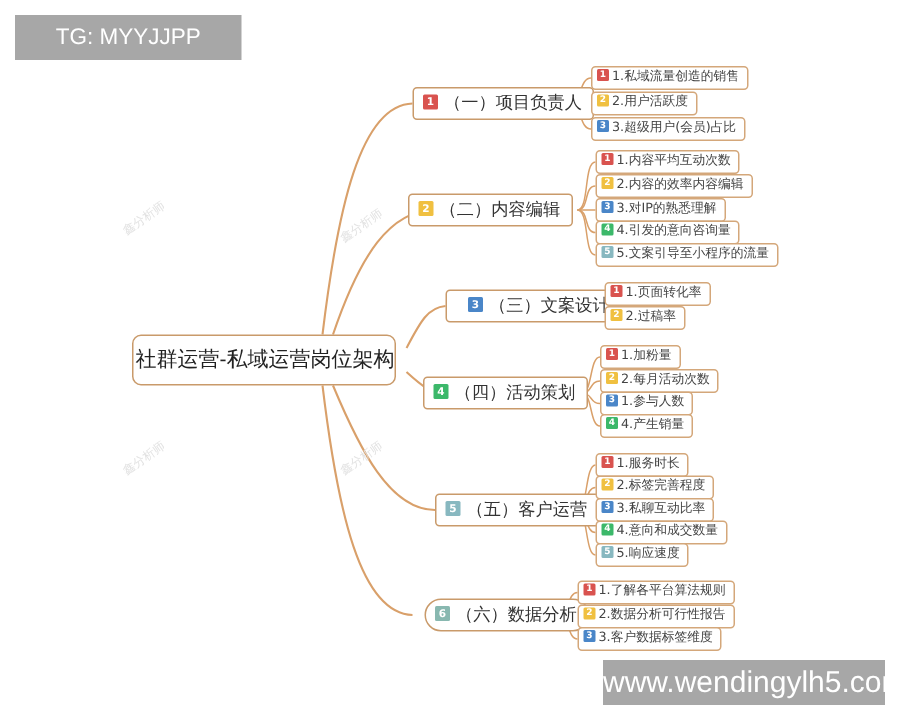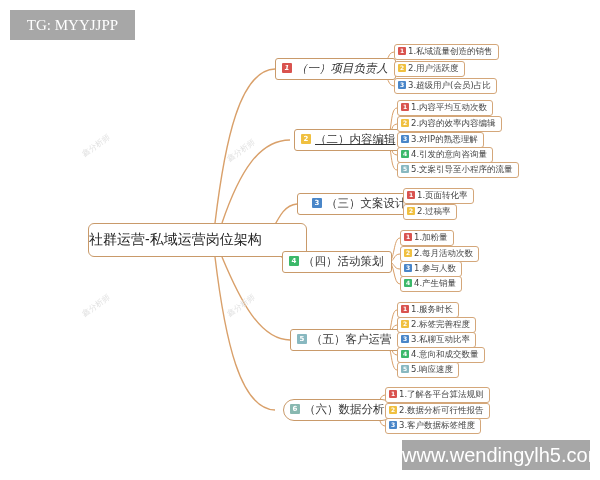--- a/index.html
+++ b/index.html
@@ -8,24 +8,24 @@
     background:#ffffff;
     font-family:"DejaVu Sans", "Liberation Sans", sans-serif;
   }
   svg.links { position:absolute; left:0; top:0; width:600px; height:480px; }
   .node {
     position:absolute; box-sizing:border-box;
     border:1.5px solid #d4a77a; border-radius:3px; background:#fff;
     color:#444; white-space:nowrap;
   }
   .root {
-    left:88px; top:223px; width:219px; height:34px;
+    left:88px; top:223px; width:176px; height:34px;
     border:1.5px solid #c99a6a; border-radius:6px;
     font-family:Liberation Sans, sans-serif;
-    font-size:14px; color:#222; text-align:left; line-height:31px;
+    font-size:14px; color:#222; text-align:right; line-height:31px;
   }
   .branch {
     height:22px; font-size:11.5px; line-height:19px; padding:0 7px 0 6px;
     border-color:#c99a6a; color:#333;
   }
   .leaf {
     height:16px; font-size:8.5px; line-height:13px; padding:0 5px 0 3px;
     border-color:#d4a77a; color:#444;
   }
   .badge {
@@ -37,21 +37,21 @@
   .c1 { background:#d9534f; }
   .c2 { background:#f0c040; }
   .c3 { background:#4a86c8; }
   .c4 { background:#3cb86a; }
   .c5 { background:#88b8c0; }
   .c6 { background:#88b8b0; }
   .tag {
     position:absolute; background:#a7a7a7; color:#fff;
     font-family:"Liberation Sans", sans-serif;
   }
-  .tag-tg { left:10px; top:10px; width:125px; height:30px; font-size:15px; line-height:30px; text-align:center;font-family:Liberation Serif, serif; }
+  .tag-tg { left:10px; top:10px; width:151px; height:30px; font-size:15px; line-height:30px; text-align:center; }
   .tag-url { left:402px; top:440px; width:188px; height:30px; font-size:20px; line-height:30px; text-align:center; }
   .wm {
     position:absolute; font-size:8px; color:#e2e2e2; transform:rotate(-35deg);
   }
 </style>
 </head>
 <body>
 
 <svg class="links" viewBox="0 0 600 480">
   <g fill="none" stroke="#d9a06a" stroke-width="1.4">
@@ -98,28 +98,28 @@
 <div class="wm" style="left:80px;top:140px;">鑫分析师</div>
 <div class="wm" style="left:225px;top:145px;">鑫分析师</div>
 <div class="wm" style="left:80px;top:300px;">鑫分析师</div>
 <div class="wm" style="left:225px;top:300px;">鑫分析师</div>
 
 <div class="tag tag-tg">TG: MYYJJPP</div>
 <div class="tag tag-url">www.wendingylh5.com</div>
 
 <div class="node root">社群运营-私域运营岗位架构</div>
 
-<div class="node branch" style="left:275px;top:58px;font-style:italic;">
+<div class="node branch" style="left:275px;top:58px;">
   <span class="badge c1">1</span><span>（一）项目负责人</span>
 </div>
 <div class="node leaf" style="left:394px;top:44px;"><span class="badge c1">1</span><span>1.私域流量创造的销售</span></div>
 <div class="node leaf" style="left:394px;top:61px;"><span class="badge c2">2</span><span>2.用户活跃度</span></div>
 <div class="node leaf" style="left:394px;top:78px;"><span class="badge c3">3</span><span>3.超级用户(会员)占比</span></div>
 
-<div class="node branch" style="left:294px;top:129px;text-decoration:underline;">
+<div class="node branch" style="left:272px;top:129px;">
   <span class="badge c2">2</span><span>（二）内容编辑</span>
 </div>
 <div class="node leaf" style="left:397px;top:100px;"><span class="badge c1">1</span><span>1.内容平均互动次数</span></div>
 <div class="node leaf" style="left:397px;top:116px;"><span class="badge c2">2</span><span>2.内容的效率内容编辑</span></div>
 <div class="node leaf" style="left:397px;top:132px;"><span class="badge c3">3</span><span>3.对IP的熟悉理解</span></div>
 <div class="node leaf" style="left:397px;top:147px;"><span class="badge c4">4</span><span>4.引发的意向咨询量</span></div>
 <div class="node leaf" style="left:397px;top:162px;"><span class="badge c5">5</span><span>5.文案引导至小程序的流量</span></div>
 
 <div class="node branch" style="left:297px;top:193px;padding-left:14px;">
   <span class="badge c3">3</span><span>（三）文案设计</span>

